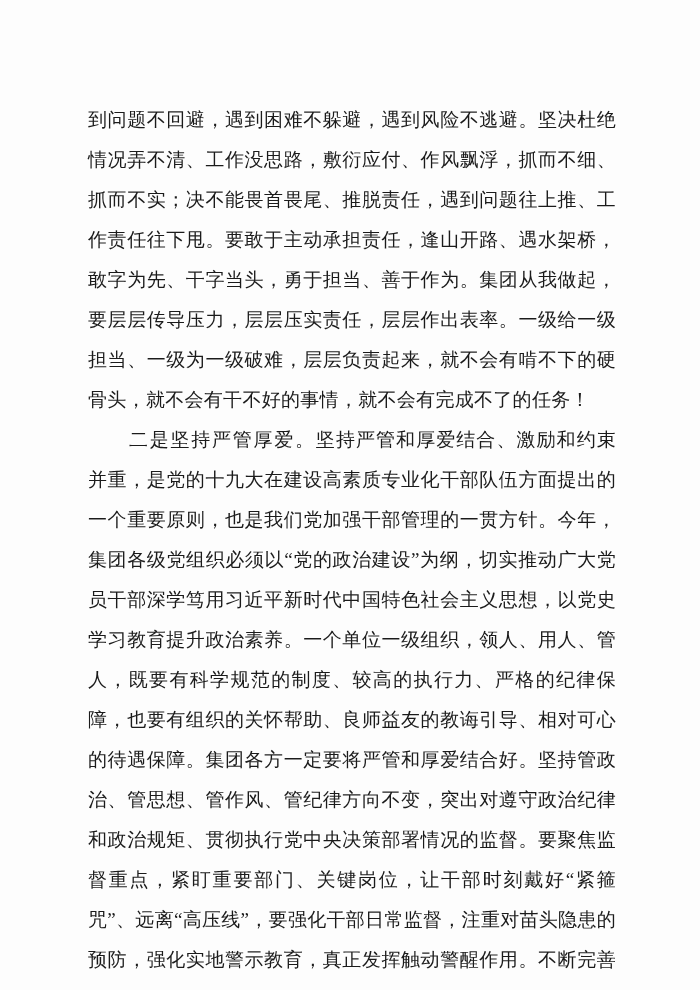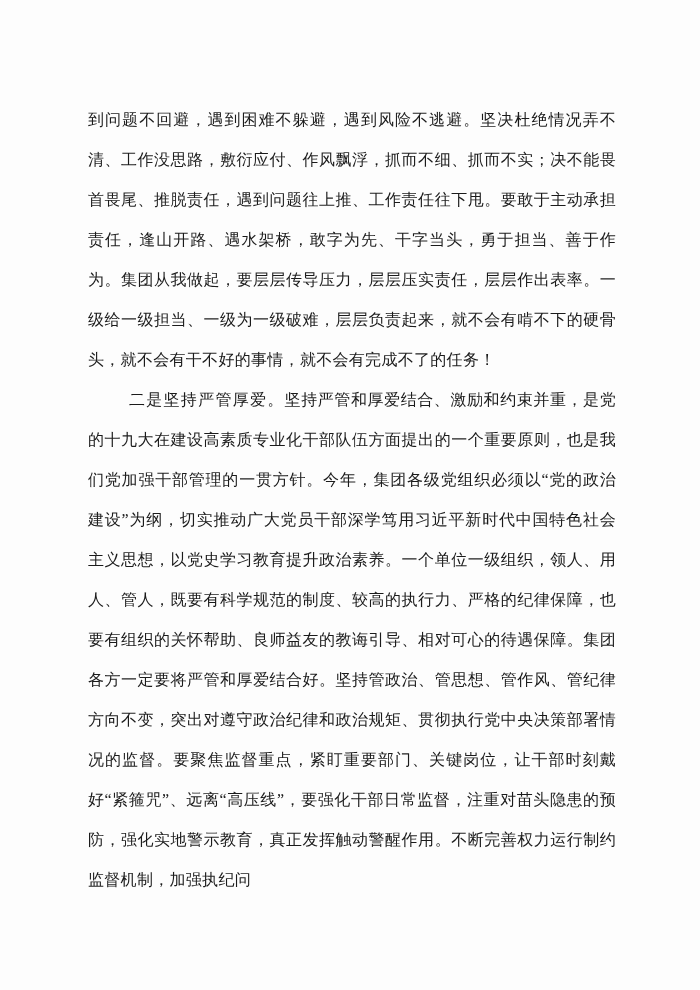--- a/index.html
+++ b/index.html
@@ -21,21 +21,21 @@
     box-sizing: border-box;
   }
   .page-body {
     position: absolute;
     left: 88px;
     top: 100px;
     width: 528px;
   }
   .para {
     margin: 0;
-    font-size: 16px;
+    font-size: 19px;
     line-height: 40px;
     color: #1b1b1b;
     text-align: justify;
     text-justify: inter-ideograph;
     letter-spacing: 0.3px;
     font-family: "Liberation Serif", "DejaVu Serif", serif;
   }
   .para + .para {
     margin-top: 0px;
   }

